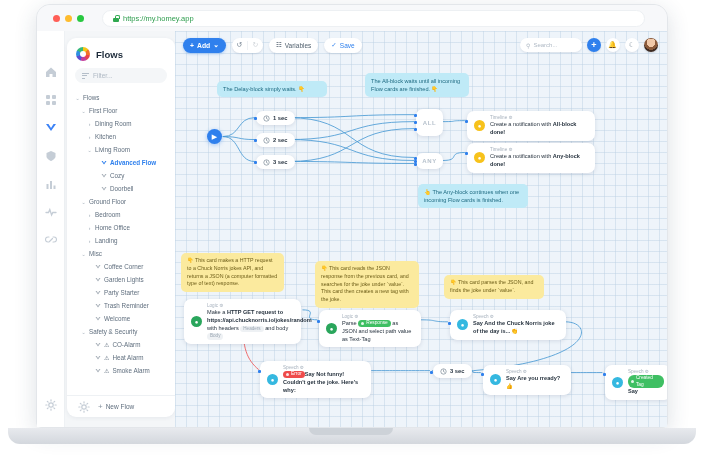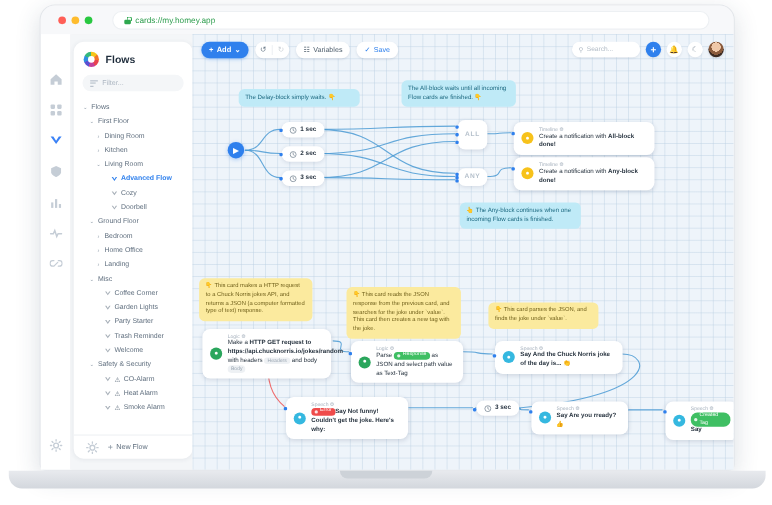--- a/index.html
+++ b/index.html
@@ -334,21 +334,21 @@
   <div class="laptop-notch"></div>
 
   <div class="browser-bar">
     <div class="dots">
       <span class="dot r"></span>
       <span class="dot y"></span>
       <span class="dot g"></span>
     </div>
     <div class="url-bar">
       <span class="lock-ico"></span>
-      <span class="url-text">cards://my.homey.app</span>
+      <span class="url-text">https://my.homey.app</span>
     </div>
   </div>
 
   <div class="app">
 
     <div class="rail">
       <div class="rail-ico">
         <svg viewBox="0 0 12 12">
             <path d="M1 6 L6 1.5 L11 6 V11 H7.5 V8 H4.5 V11 H1 Z" fill="currentColor"></path>
           </svg>

